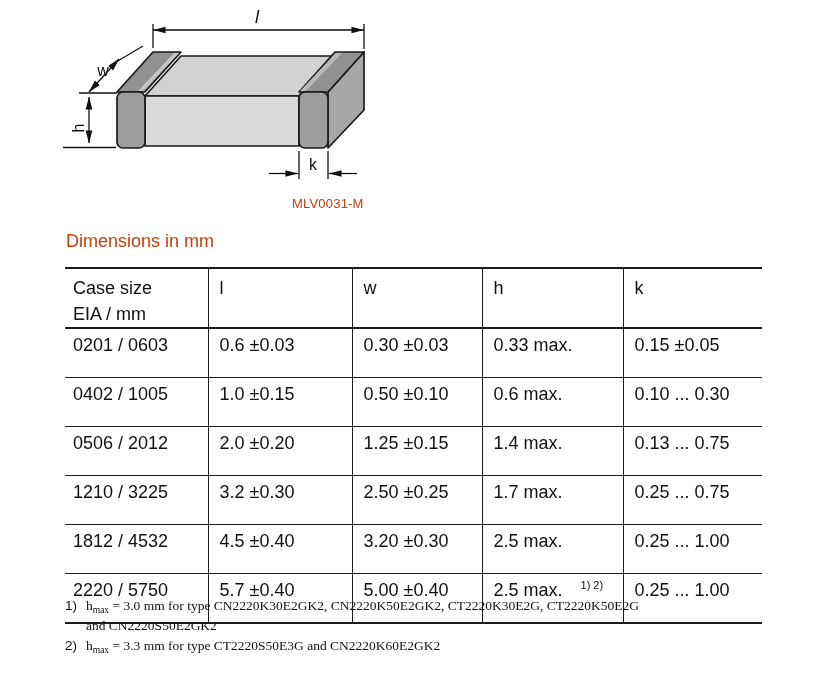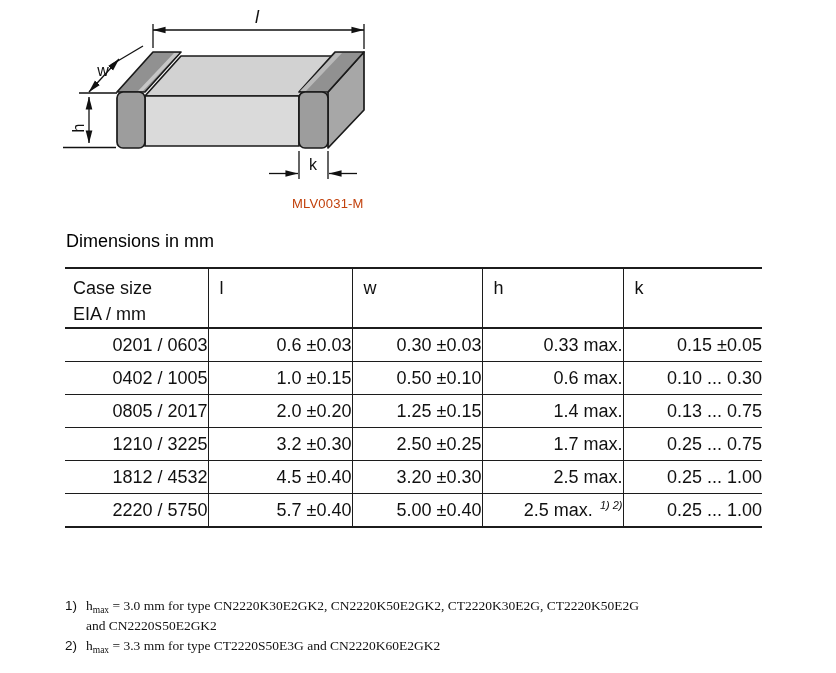--- a/index.html
+++ b/index.html
@@ -16,54 +16,53 @@
   
   .diagram-svg{position:absolute;left:0;top:0;}
   .diagram-caption{
     position:absolute;left:292px;top:196px;width:100px;
     font-size:13px;letter-spacing:0.2px;color:#c2410c;
   }
 
   
   .heading{
     position:absolute;left:66px;top:231px;
-    font-size:18px;color:#000000;
+    font-size:18px;color:#c2410c;
   }
 
   
   table.dim{
     position:absolute;left:65px;top:267px;
     width:697px;
     border-collapse:collapse;table-layout:fixed;
     font-size:18px;color:#111;
     border-top:2px solid #1c1c1c;
     border-bottom:2px solid #1c1c1c;
   }
   table.dim th{
     font-weight:normal;text-align:left;vertical-align:top;
     height:57px;box-sizing:border-box;
     padding:6px 0 0 11px;
     border-bottom:2px solid #1c1c1c;
     line-height:26px;
   }
   table.dim td{
     height:32px;box-sizing:content-box;
-    padding:0 0 0 11px;
+    padding:0 0 16px 11px;
     vertical-align:middle;
     border-bottom:1px solid #1c1c1c;
     white-space:nowrap;
-    text-align:right;
   }
   table.dim tr:last-child td{border-bottom:none;}
   table.dim th:not(:first-child),
   table.dim td:not(:first-child){border-left:1.5px solid #1c1c1c;}
   table.dim th:first-child,
   table.dim td:first-child{padding-left:8px;}
   table.dim sup{
-    font-size:11px;line-height:0;vertical-align:super;margin-left:7px;font-style:italic;
+    font-size:11px;line-height:0;vertical-align:super;margin-left:18px;
   }
 
   
   .footnotes{
     position:absolute;left:65px;top:596px;width:720px;
     font-size:13.5px;line-height:20px;color:#111;
   }
   .fn-row{display:flex;align-items:flex-start;}
   .fn-marker{width:21px;flex:0 0 21px;}
   .fn-content{flex:1;font-family:Liberation Serif, serif;}
@@ -159,21 +158,21 @@
           <td>0.15 ±0.05</td>
         </tr>
         <tr>
           <td>0402 / 1005</td>
           <td>1.0 ±0.15</td>
           <td>0.50 ±0.10</td>
           <td>0.6 max.</td>
           <td>0.10 ... 0.30</td>
         </tr>
         <tr>
-          <td>0805 / 2017</td>
+          <td>0506 / 2012</td>
           <td>2.0 ±0.20</td>
           <td>1.25 ±0.15</td>
           <td>1.4 max.</td>
           <td>0.13 ... 0.75</td>
         </tr>
         <tr>
           <td>1210 / 3225</td>
           <td>3.2 ±0.30</td>
           <td>2.50 ±0.25</td>
           <td>1.7 max.</td>

